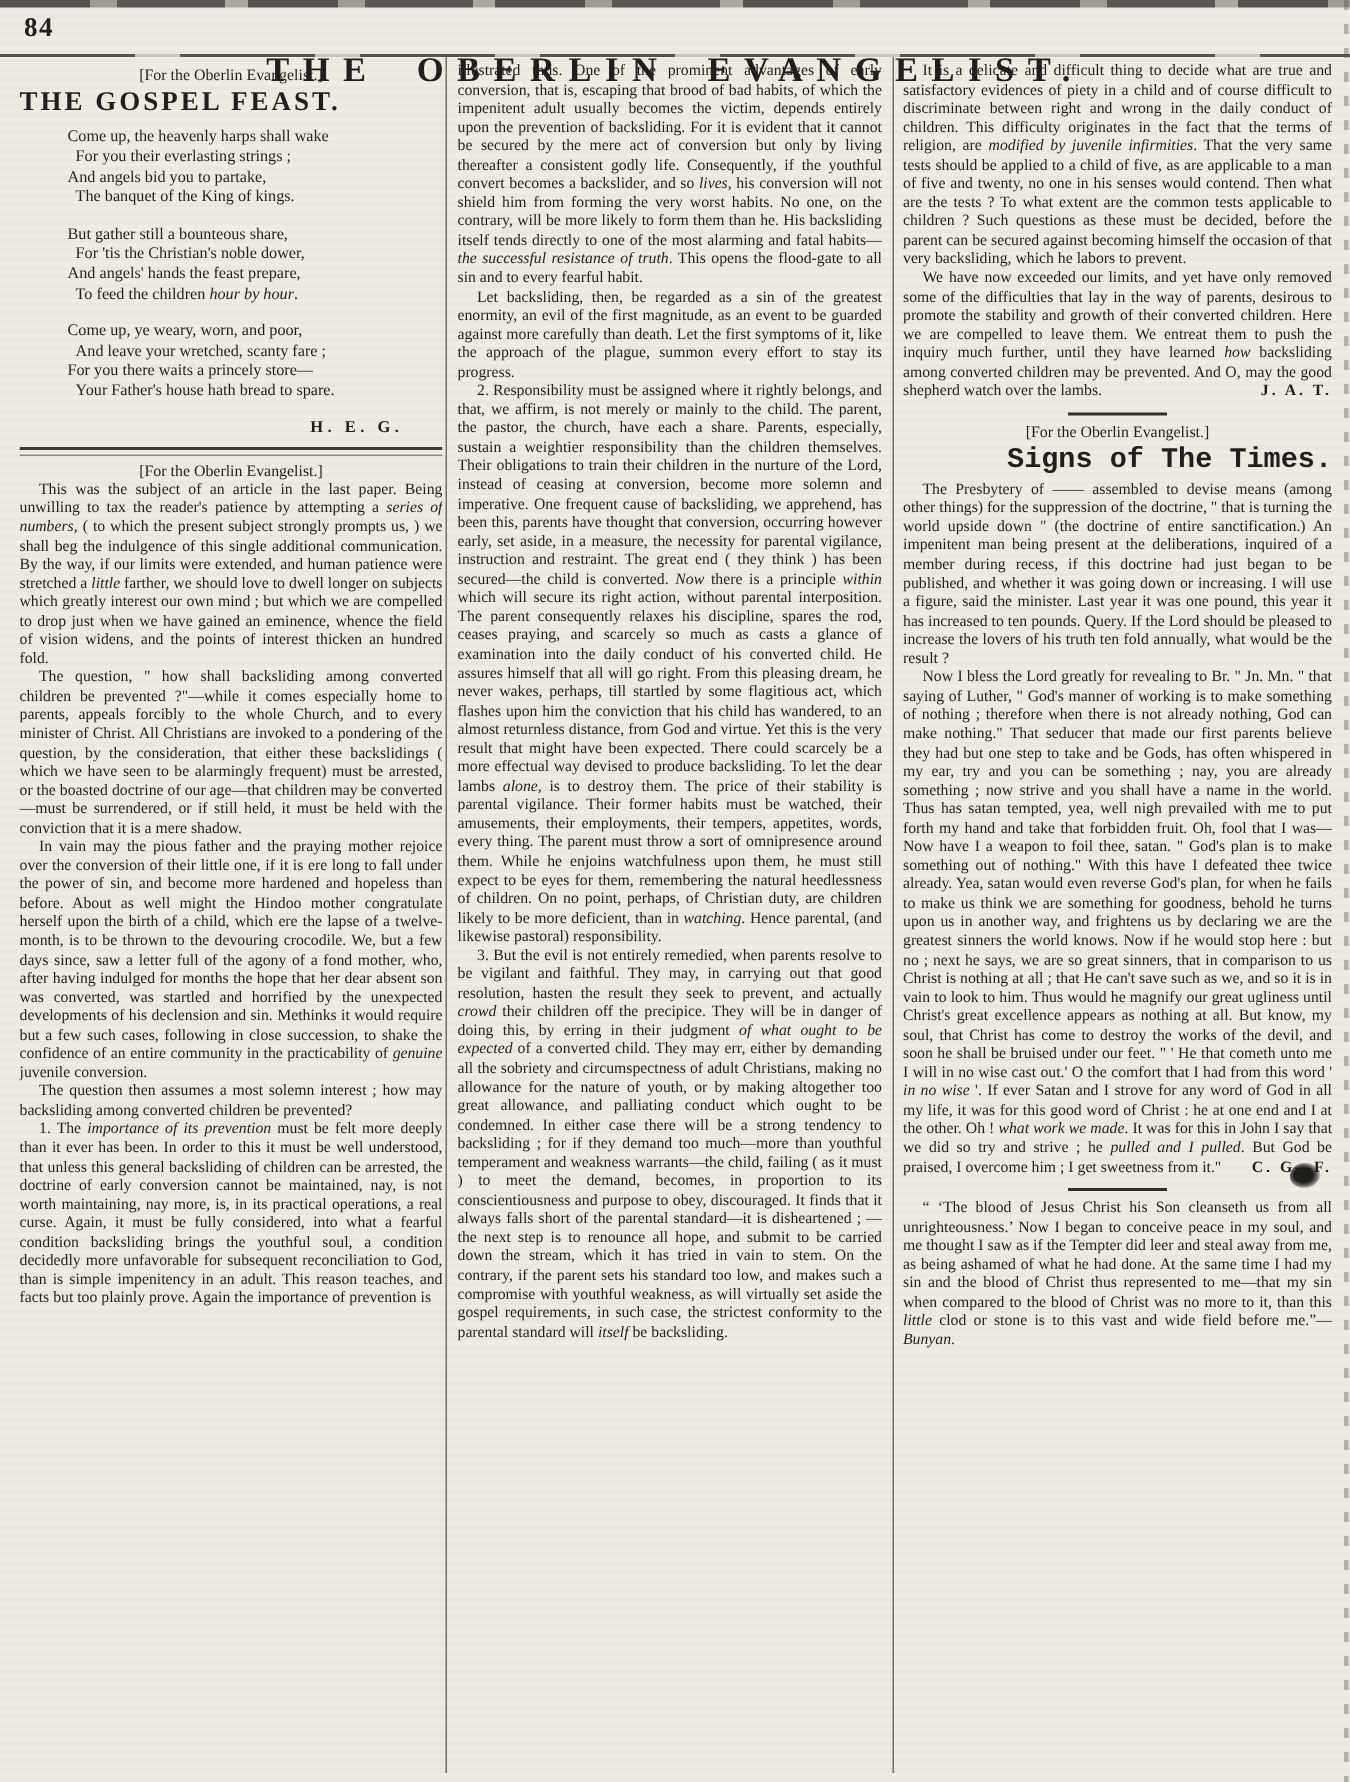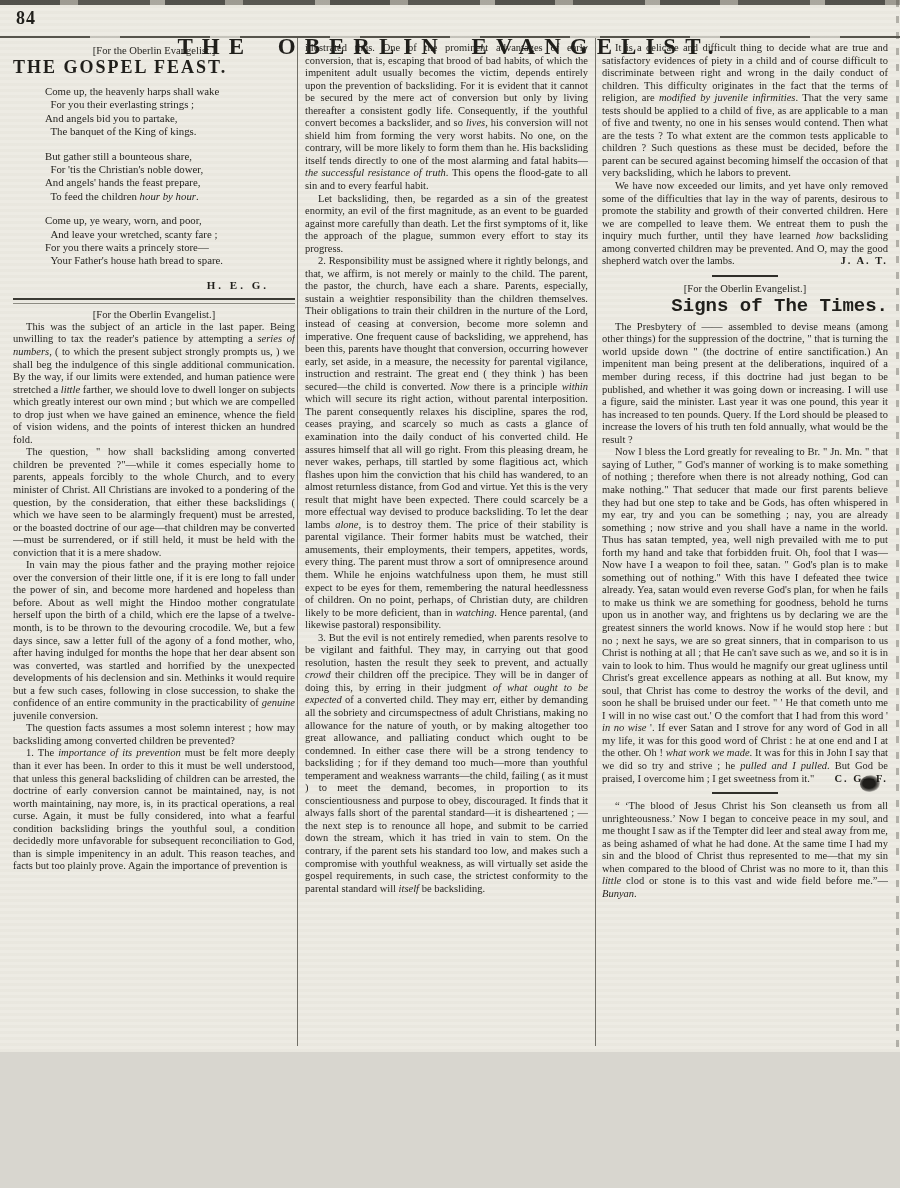--- a/index.html
+++ b/index.html
@@ -1,17 +1,17 @@
 <!DOCTYPE html>
 <html><head>
 <meta charset="utf-8">
 <style>
   html,body{margin:0;padding:0;background:#d8d6cf;}
   .page{
-    position:relative;width:900px;height:1052px;margin:0 auto;
+    position:relative;width:900px;height:1188px;margin:0 auto;
     background:
       repeating-linear-gradient(0deg, rgba(120,115,100,0.03) 0 3px, rgba(255,255,255,0.02) 3px 6px),
       #edebe3;
     overflow:hidden;
     font-family:"Liberation Serif", serif;
     color:#201f1b;
   }
   
   .top-edge{position:absolute;top:0;left:0;right:0;height:5px;
     background:repeating-linear-gradient(to right,#2b2a26 0 60px,#8a877e 60px 78px,#33322d 78px 150px,#9a978e 150px 165px);
@@ -74,21 +74,21 @@
     <div class="stanza">Come up, ye weary, worn, and poor,
   And leave your wretched, scanty fare ;
 For you there waits a princely store—
   Your Father's house hath bread to spare.</div>
     <div class="poem-sig">H. E. G.</div>
     <div class="col-rule"></div>
     <div class="attrib">[For the Oberlin Evangelist.]</div>
     <p class="body">This was the subject of an article in the last paper.  Being unwilling to tax the reader's patience by attempting a <i>series of numbers</i>, ( to which the present subject strongly prompts us, ) we shall beg the indulgence of this single additional communication.  By the way, if our limits were extended, and human patience were stretched a <i>little</i> farther, we should love to dwell longer on subjects which greatly interest our own mind ; but which we are compelled to drop just when we have gained an eminence, whence the field of vision widens, and the points of interest thicken an hundred fold.</p>
     <p class="body">The question, " how shall backsliding among converted children be prevented ?"—while it comes especially home to parents, appeals forcibly to the whole Church, and to every minister of Christ. All Christians are invoked to a pondering of the question, by the consideration, that either these backslidings ( which we have seen to be alarmingly frequent) must be arrested, or the boasted doctrine of our age—that children may be converted—must be surrendered, or if still held, it must be held with the conviction that it is a mere shadow.</p>
     <p class="body">In vain may the pious father and the praying mother rejoice over the conversion of their little one, if it is ere long to fall under the power of sin, and become more hardened and hopeless than before.  About as well might the Hindoo mother congratulate herself upon the birth of a child, which ere the lapse of a twelve-month, is to be thrown to the devouring crocodile.  We, but a few days since, saw a letter full of the agony of a fond mother, who, after having indulged for months the hope that her dear absent son was converted, was startled and horrified by the unexpected developments of his declension and sin.  Methinks it would require but a few such cases, following in close succession, to shake the confidence of an entire community in the practicability of <i>genuine</i> juvenile conversion.</p>
-    <p class="body">The question facts assumes a most solemn interest ;  how may backsliding among converted children be prevented?</p>
+    <p class="body">The question then assumes a most solemn interest ;  how may backsliding among converted children be prevented?</p>
     <p class="body">1. The <i>importance of its prevention</i> must be felt more deeply than it ever has been.  In order to this it must be well understood, that unless this general backsliding of children can be arrested, the doctrine of early conversion cannot be maintained, nay, is not worth maintaining, nay more, is, in its practical operations, a real curse.  Again, it must be fully considered, into what a fearful condition backsliding brings the youthful soul, a condition decidedly more unfavorable for subsequent reconciliation to God, than is simple impenitency in an adult.  This reason teaches, and facts but too plainly prove.  Again the importance of prevention is</p>
   </div>
 
   <div class="col col2">
     <p class="body noindent">illustrated thus.  One of the prominent advantages of early conversion, that is, escaping that brood of bad habits, of which the impenitent adult usually becomes the victim, depends entirely upon the prevention of backsliding.  For it is evident that it cannot be secured by the mere act of conversion but only by living thereafter a consistent godly life. Consequently, if the youthful convert becomes a backslider, and so <i>lives</i>, his conversion will not shield him from forming the very worst habits.  No one, on the contrary, will be more likely to form them than he.  His backsliding itself tends directly to one of the most alarming and fatal habits—<i>the successful resistance of truth</i>.  This opens the flood-gate to all sin and to every fearful habit.</p>
     <p class="body">Let backsliding, then, be regarded as a sin of the greatest enormity, an evil of the first magnitude, as an event to be guarded against more carefully than death.  Let the first symptoms of it, like the approach of the plague, summon every effort to stay its progress.</p>
     <p class="body">2. Responsibility must be assigned where it rightly belongs, and that, we affirm, is not merely or mainly to the child.  The parent, the pastor, the church, have each a share.  Parents, especially, sustain a weightier responsibility than the children themselves.  Their obligations to train their children in the nurture of the Lord, instead of ceasing at conversion, become more solemn and imperative. One frequent cause of backsliding, we apprehend, has been this, parents have thought that conversion, occurring however early, set aside, in a measure, the necessity for parental vigilance, instruction and restraint.  The great end ( they think ) has been secured—the child is converted.  <i>Now</i> there is a principle <i>within</i> which will secure its right action, without parental interposition.  The parent consequently relaxes his discipline, spares the rod, ceases praying, and scarcely so much as casts a glance of examination into the daily conduct of his converted child.  He assures himself that all will go right.  From this pleasing dream, he never wakes, perhaps, till startled by some flagitious act, which flashes upon him the conviction that his child has wandered, to an almost returnless distance, from God and virtue.  Yet this is the very result that might have been expected.  There could scarcely be a more effectual way devised to produce backsliding.  To let the dear lambs <i>alone</i>, is to destroy them.  The price of their stability is parental vigilance.  Their former habits must be watched, their amusements, their employments, their tempers, appetites, words, every thing.  The parent must throw a sort of omnipresence around them.  While he enjoins watchfulness upon them, he must still expect to be eyes for them, remembering the natural heedlessness of children.  On no point, perhaps, of Christian duty, are children likely to be more deficient, than in <i>watching</i>.  Hence parental, (and likewise pastoral) responsibility.</p>
     <p class="body">3. But the evil is not entirely remedied, when parents resolve to be vigilant and faithful.  They may, in carrying out that good resolution, hasten the result they seek to prevent, and actually <i>crowd</i> their children off the precipice.  They will be in danger of doing this, by erring in their judgment <i>of what ought to be expected</i> of a converted child.  They may err, either by demanding all the sobriety and circumspectness of adult Christians, making no allowance for the nature of youth, or by making altogether too great allowance, and palliating conduct which ought to be condemned.  In either case there will be a strong tendency to backsliding ; for if they demand too much—more than youthful temperament and weakness warrants—the child, failing ( as it must ) to meet the demand, becomes, in proportion to its conscientiousness and purpose to obey, discouraged.  It finds that it always falls short of the parental standard—it is disheartened ; —the next step is to renounce all hope, and submit to be carried down the stream, which it has tried in vain to stem.  On the contrary, if the parent sets his standard too low, and makes such a compromise with youthful weakness, as will virtually set aside the gospel requirements, in such case, the strictest conformity to the parental standard will <i>itself</i> be backsliding.</p>
   </div>
 

